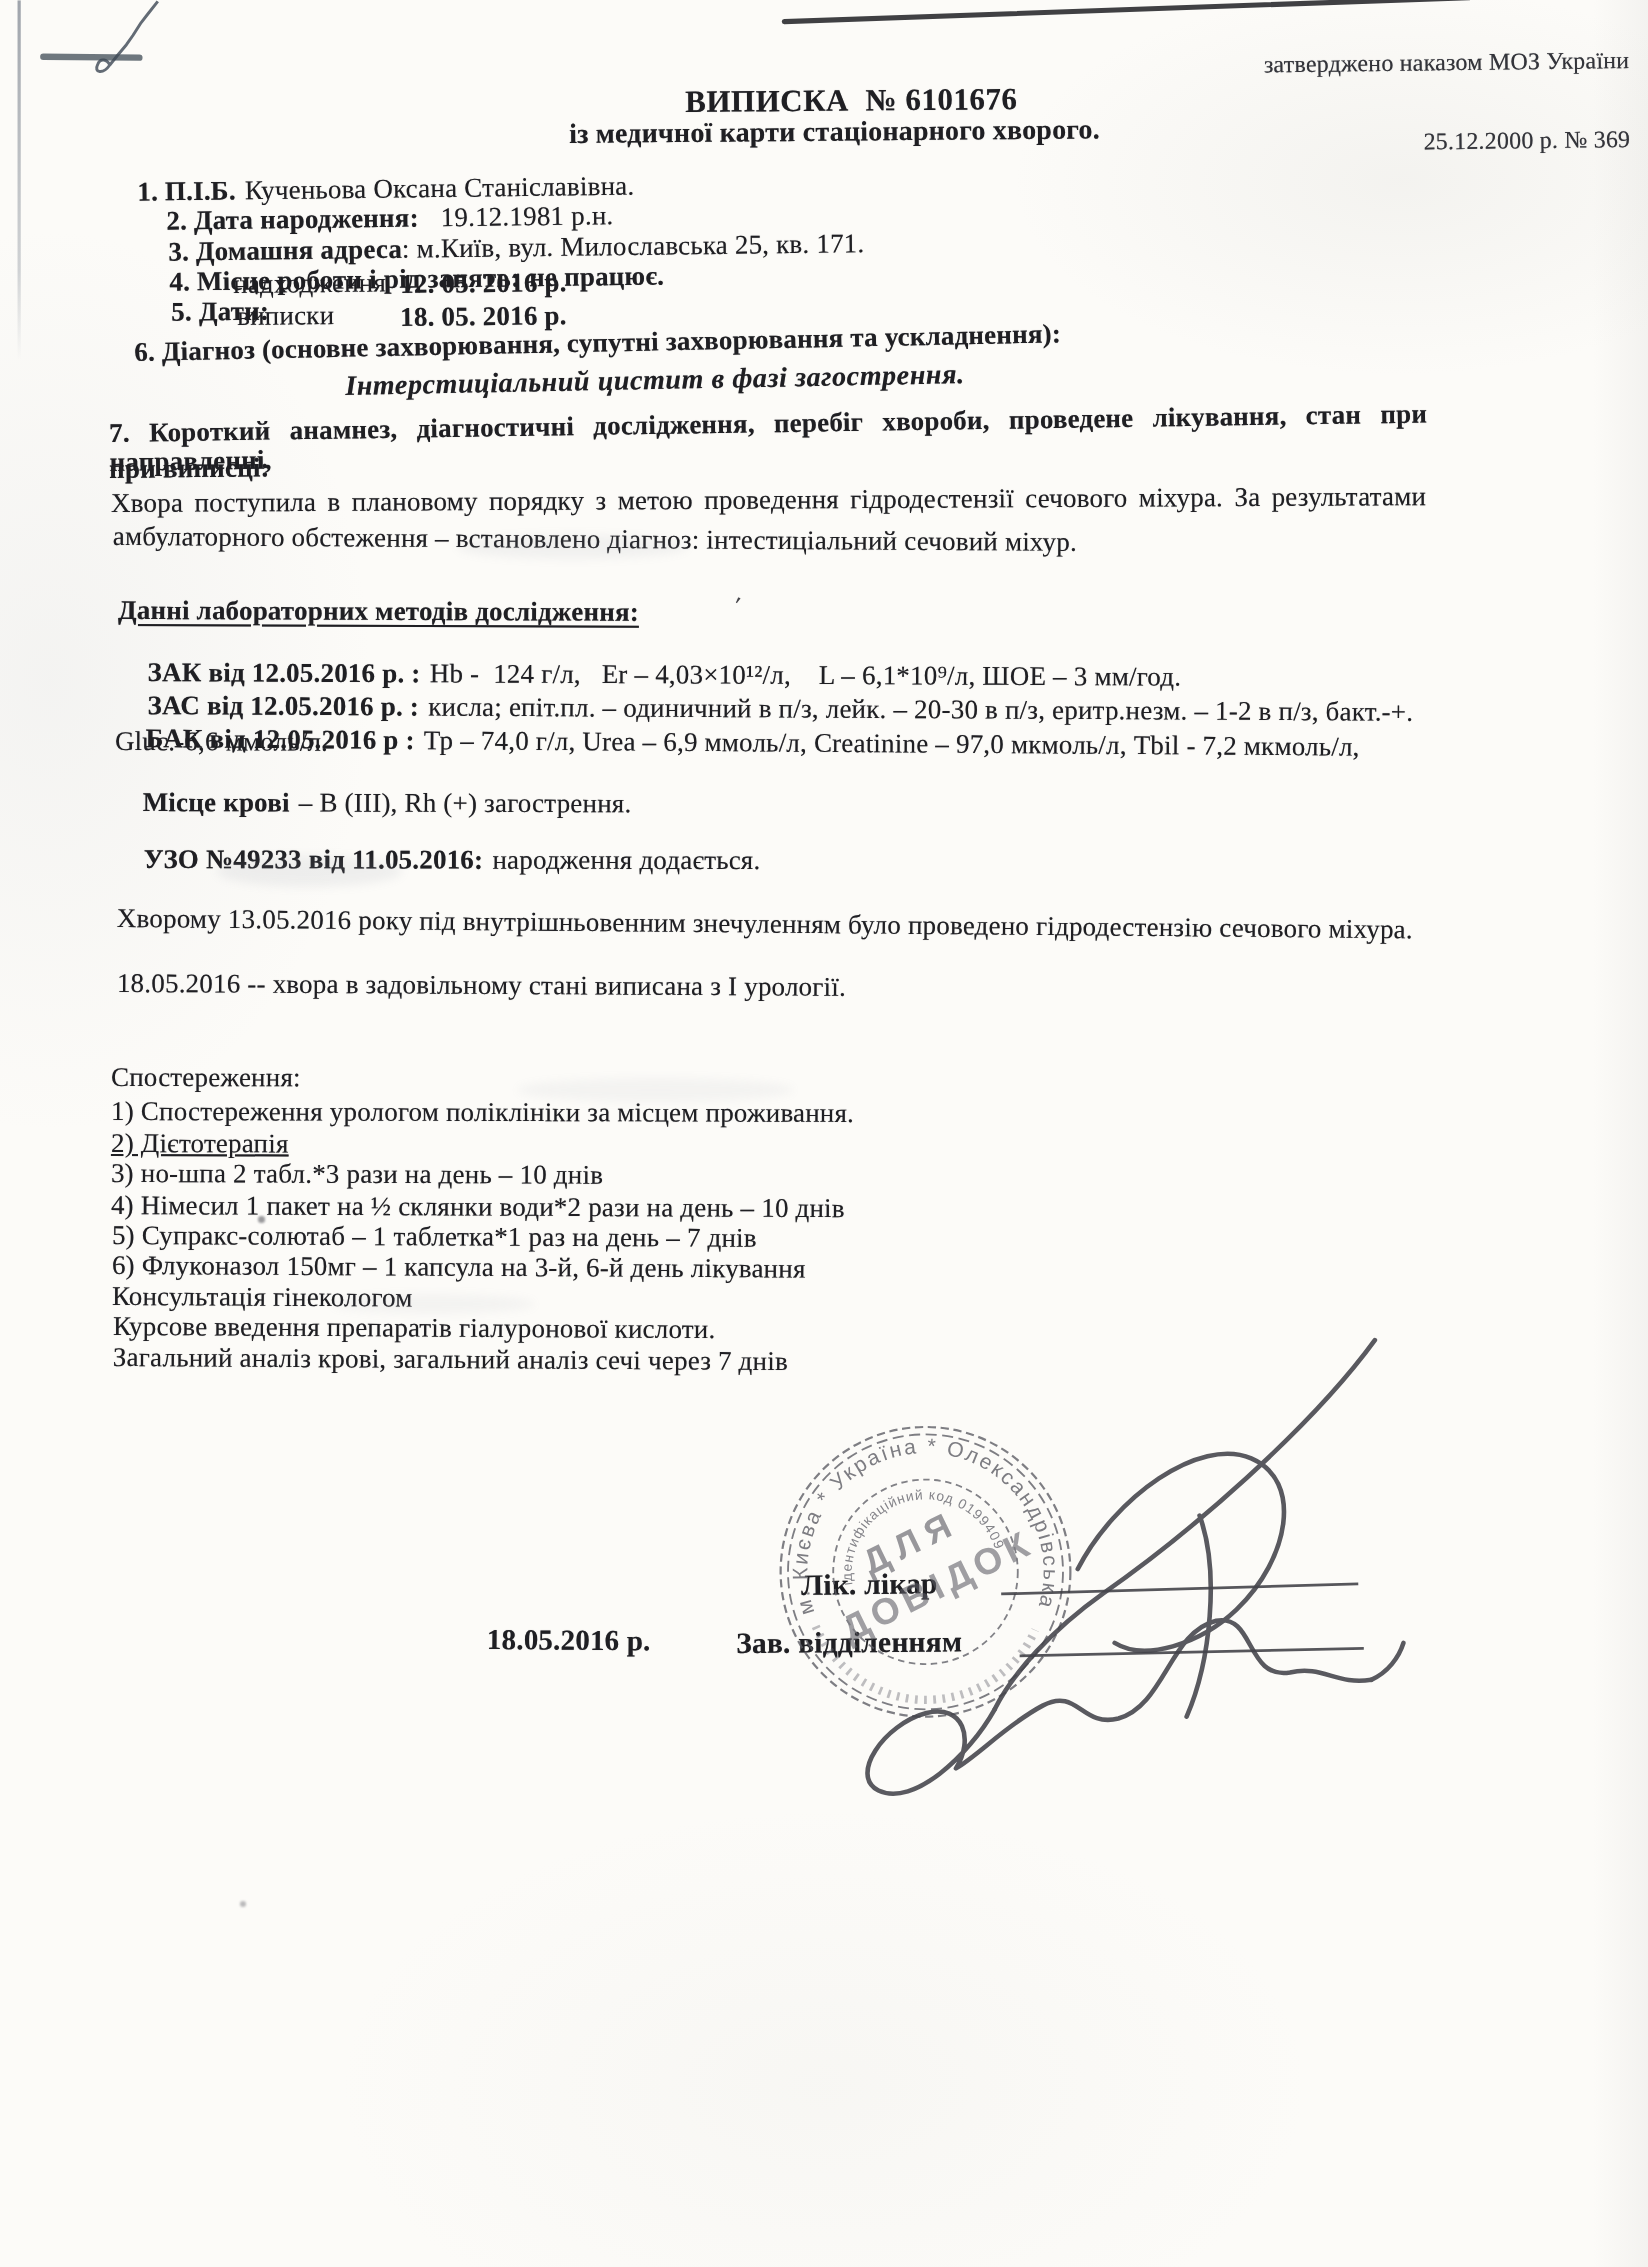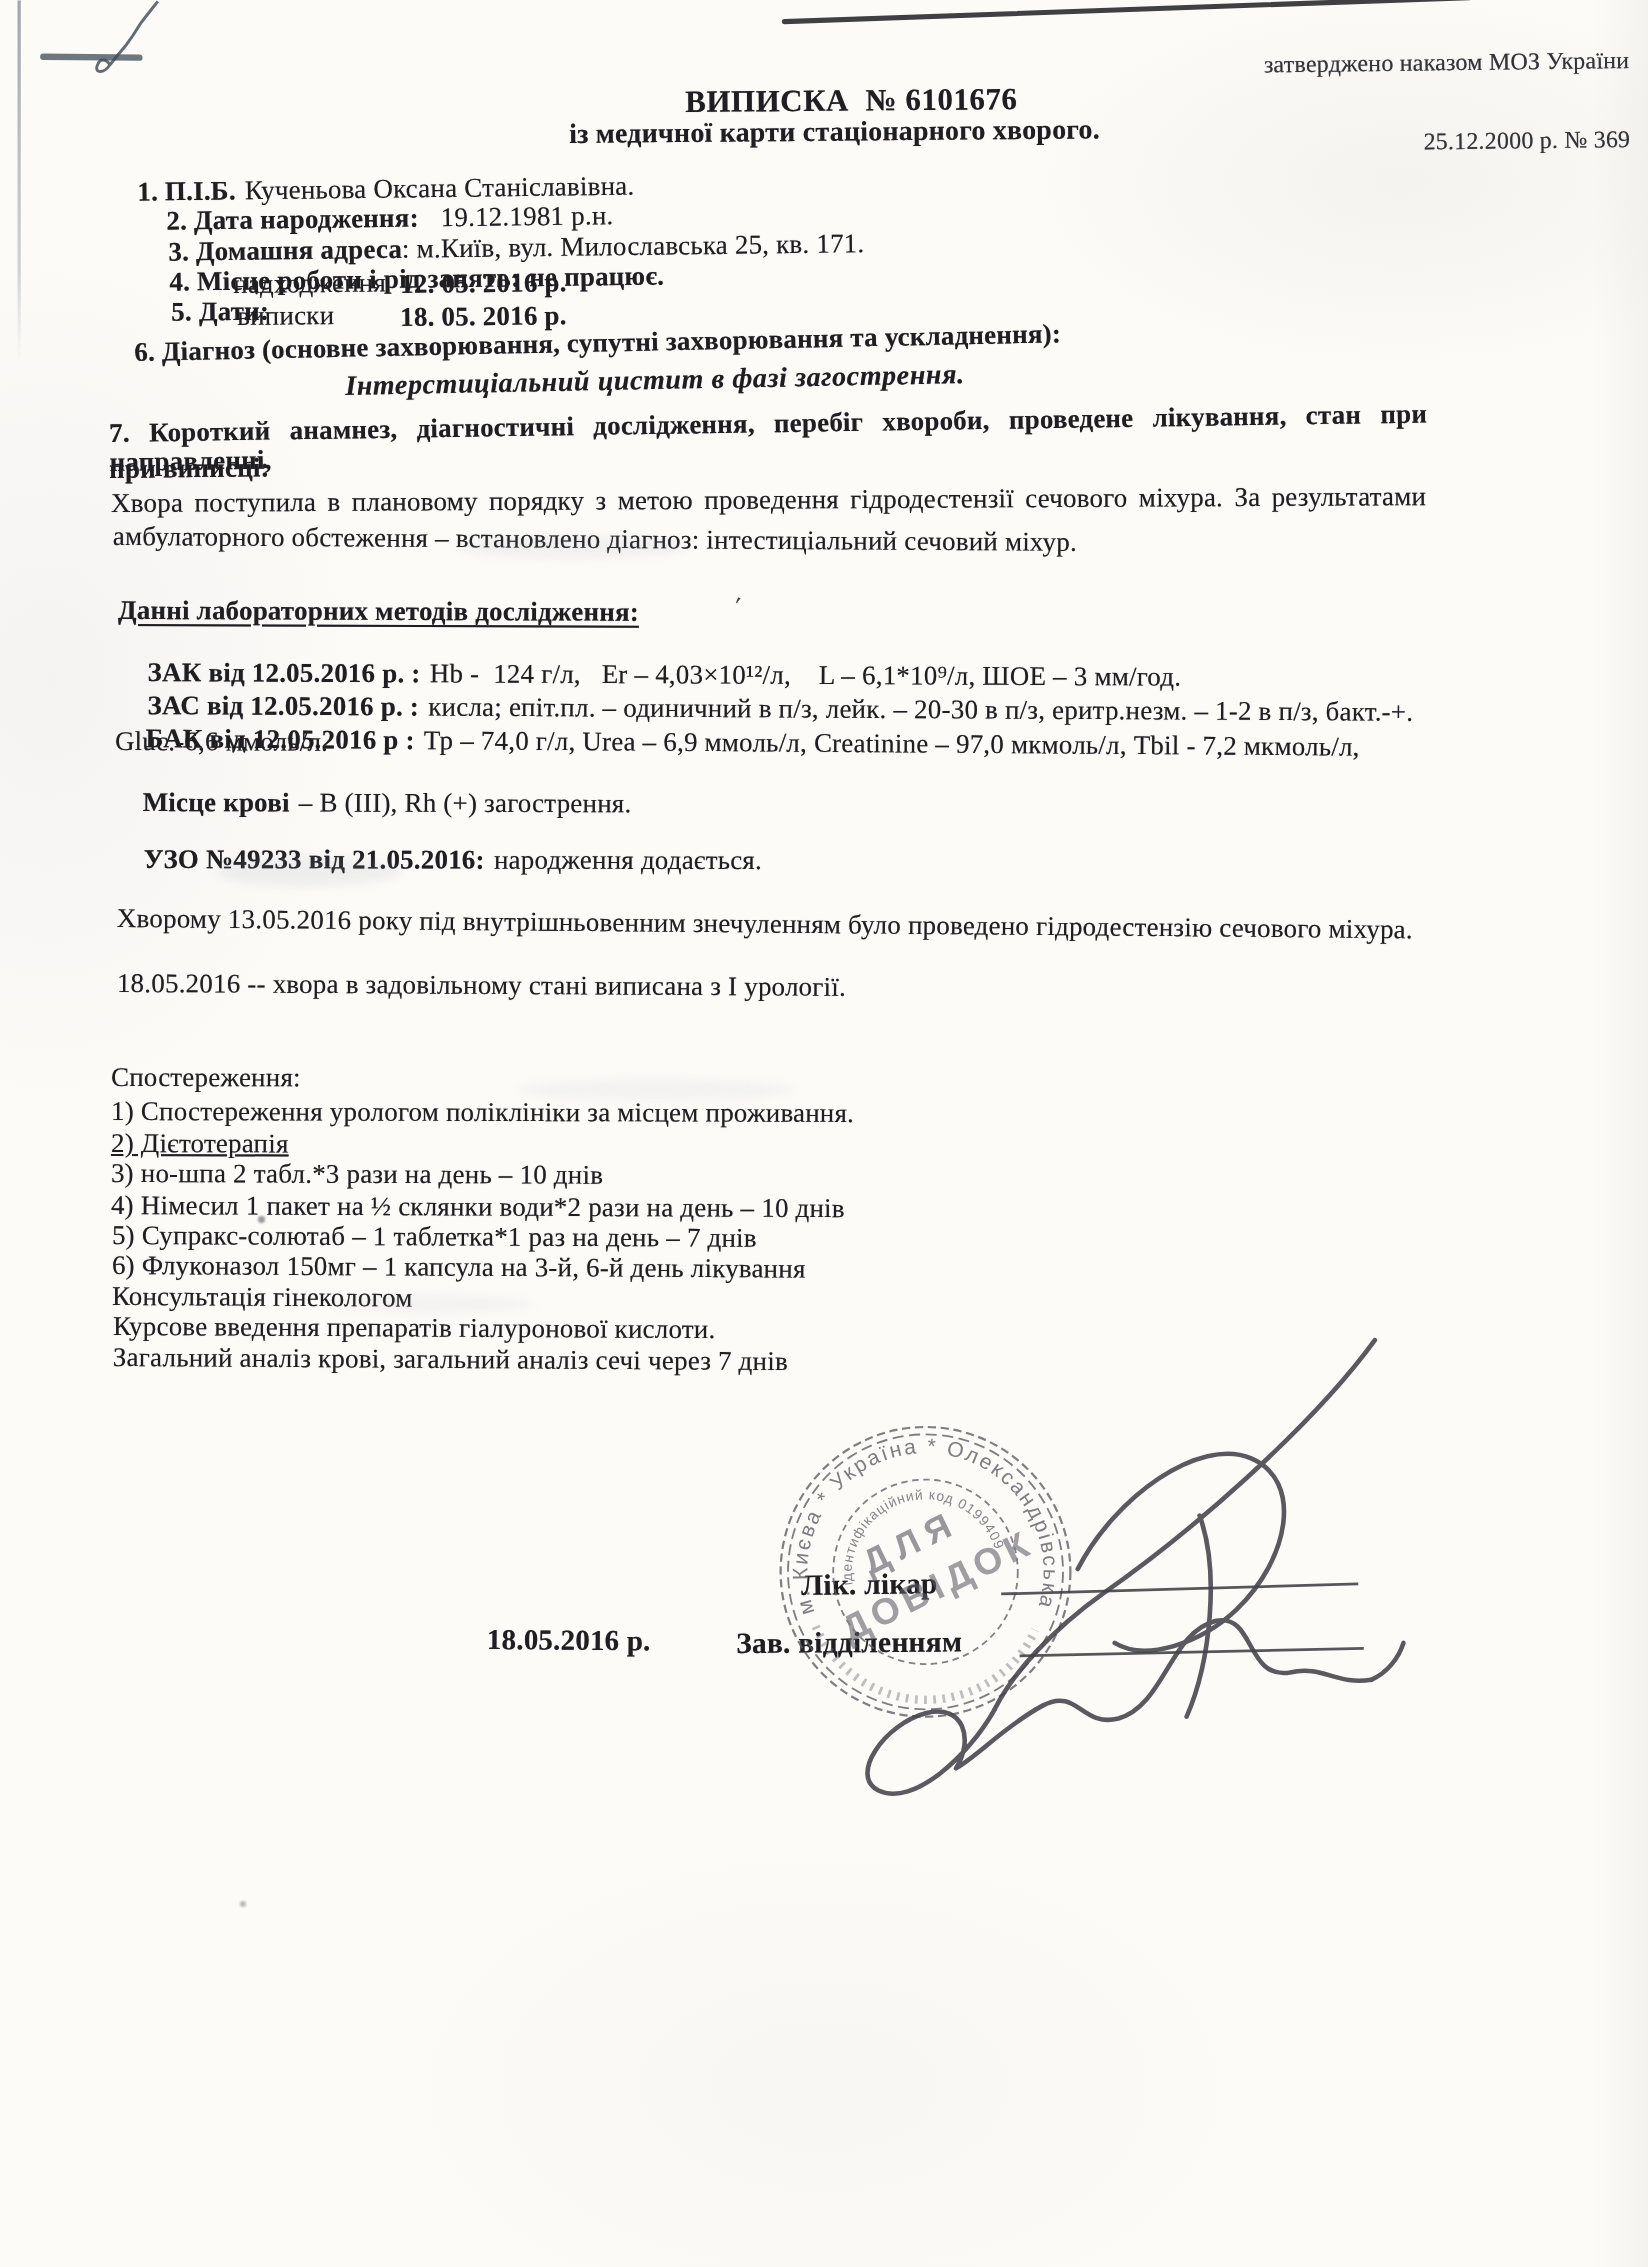--- a/index.html
+++ b/index.html
@@ -91,21 +91,21 @@
   </div>
   <div class="ln" style="top:695px;left:118px;transform:rotate(0.4deg);">
     <span class="b">БАК від 12.05.2016 р :</span><span class="vals">Тр – 74,0 г/л, Urea – 6,9 ммоль/л, Creatinine – 97,0 мкмоль/л, Tbil - 7,2 мкмоль/л,</span>
   </div>
   <div class="ln" style="top:727px;left:115px;transform:rotate(0.2deg);">Gluc.-6,6 ммоль/л.</div>
   <div class="ln" style="top:759px;left:115px;transform:rotate(0.15deg);">
     <span class="b">Місце крові</span><span class="vals">– В (ІІІ), Rh (+) загострення.</span>
   </div>
 
   <div class="ln" style="top:816px;left:116px;transform:rotate(0.1deg);">
-    <span class="b">УЗО №49233 від 21.05.2016:</span><span class="vals">народження додається.</span>
+    <span class="b">УЗО №49233 від 11.05.2016:</span><span class="vals">народження додається.</span>
   </div>
 
   <div class="ln just" style="top:904px;left:117px;width:1296px;transform:rotate(0.5deg);">Хворому 13.05.2016 року під внутрішньовенним знечуленням було проведено гідродестензію сечового міхура.</div>
   <div class="ln" style="top:969px;left:117px;transform:rotate(0.3deg);">18.05.2016 -- хвора в задовільному стані виписана з І урології.</div>
 
   <div class="ln" style="top:1063px;left:111px;transform:rotate(0.1deg);">Спостереження:</div>
   <div class="ln" style="top:1097px;left:111px;transform:rotate(0.15deg);">1) Спостереження урологом поліклініки за місцем проживання.</div>
   <div class="ln" style="top:1129px;left:111px;transform:rotate(0.15deg);text-decoration:underline;">2) Дієтотерапія</div>
   <div class="ln" style="top:1159px;left:111px;transform:rotate(0.2deg);">3) но-шпа 2 табл.*3 рази на день – 10 днів</div>
   <div class="ln" style="top:1191px;left:111px;transform:rotate(0.25deg);">4) Німесил 1 пакет на ½ склянки води*2 рази на день – 10 днів</div>

